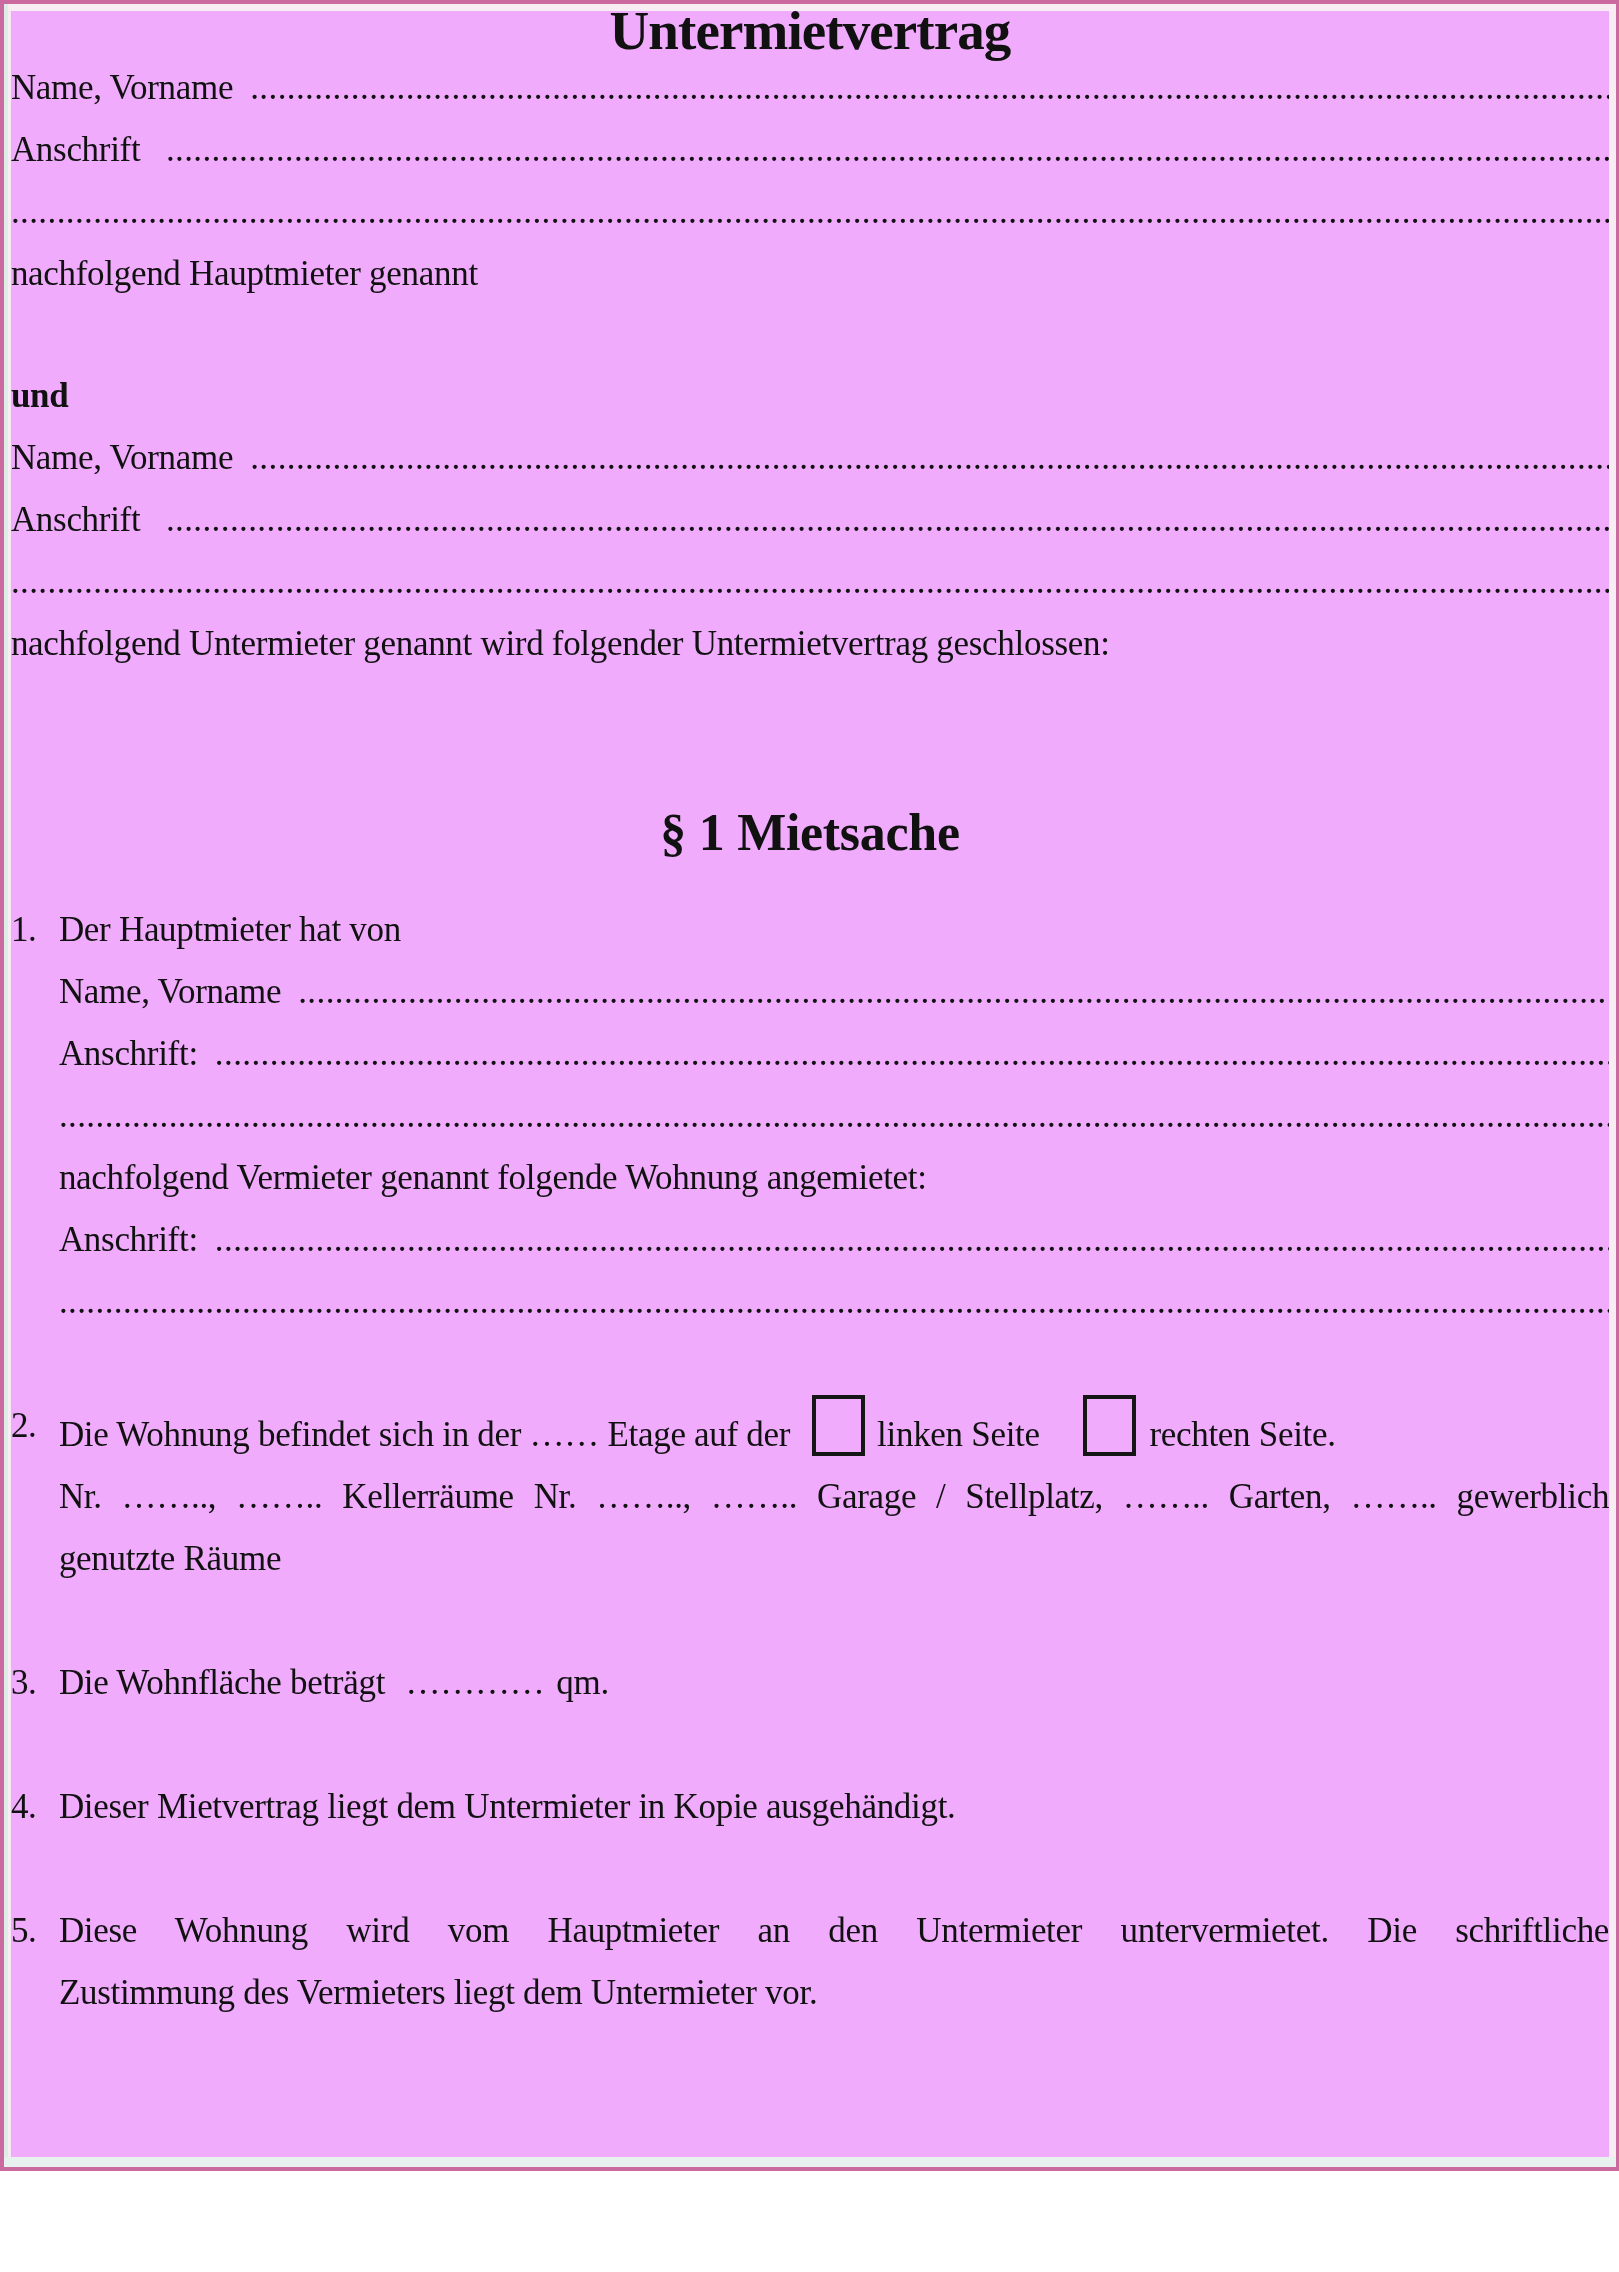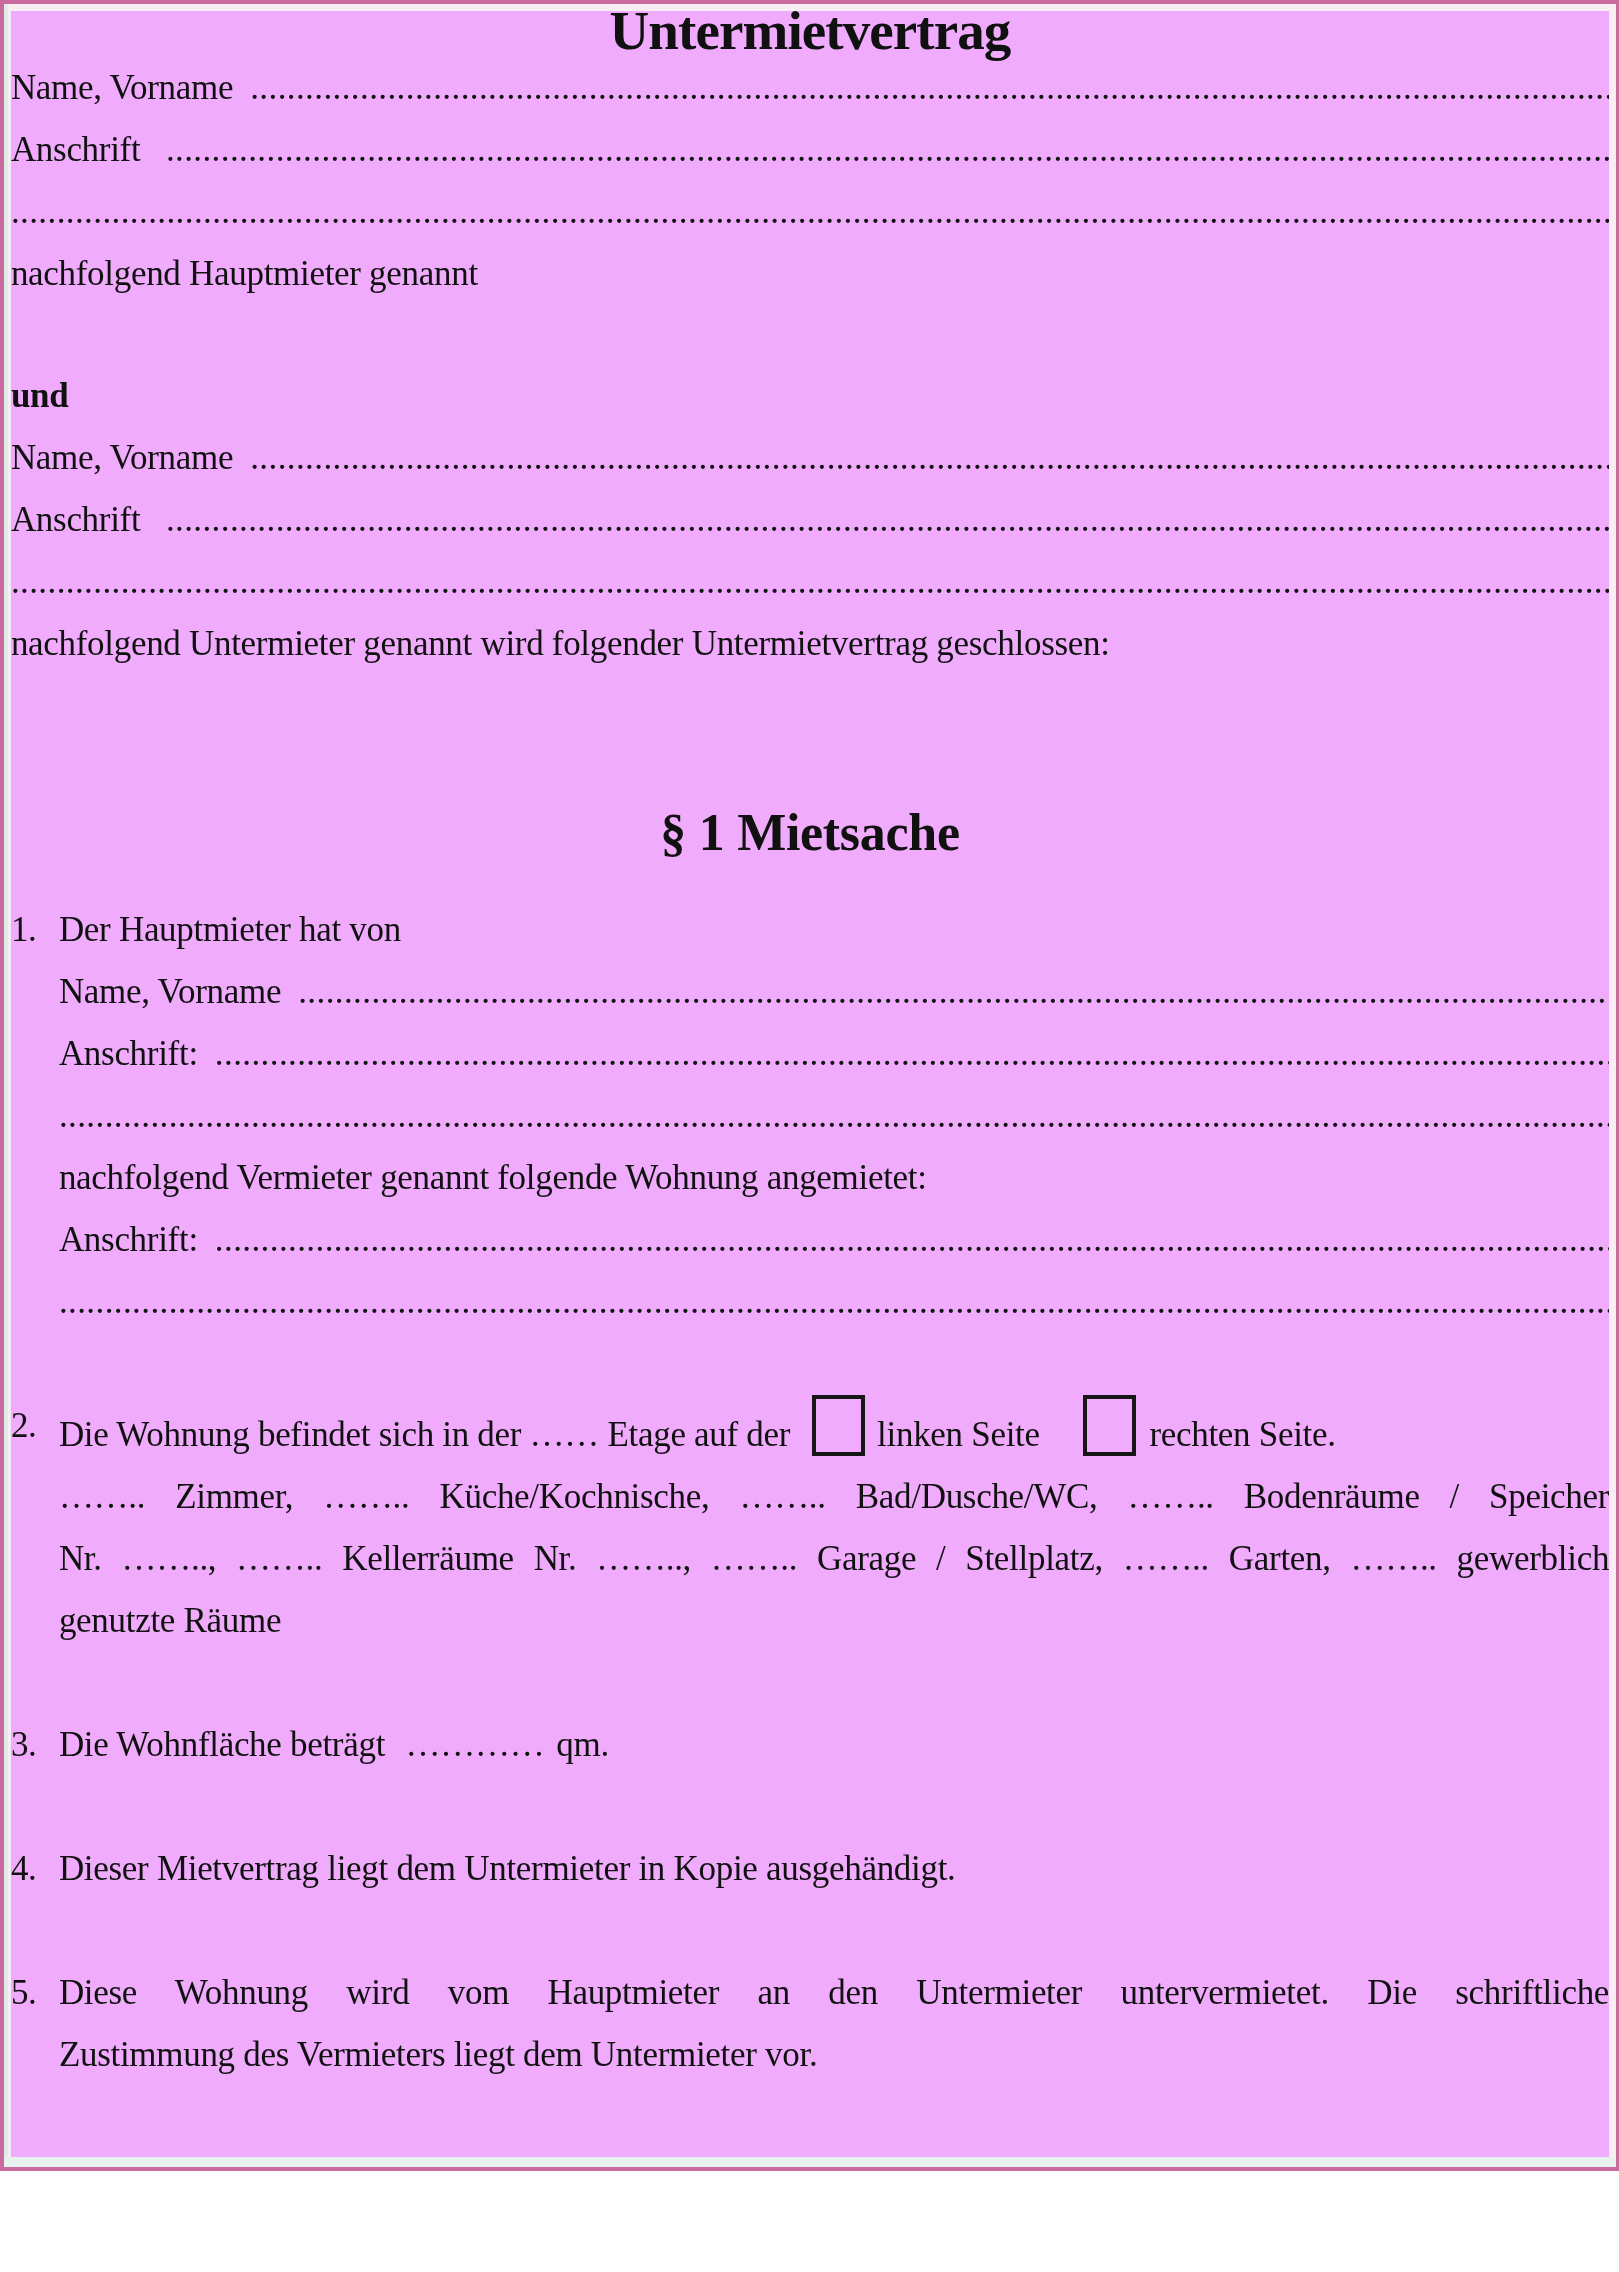--- a/index.html
+++ b/index.html
@@ -98,21 +98,20 @@
         <div class="leader-line">..........................................................................................................................................................................................................................................................</div>
       </div>
     </div>
 
     <div class="item">
       <div class="num">2.</div>
       <div class="ibody">
         <div class="line">
           <span>Die Wohnung befindet sich in der …… Etage auf der</span><span class="checkbox cb1"></span><span>linken Seite</span><span class="checkbox cb2"></span><span>rechten Seite.</span>
         </div>
-        <div class="just">…….. Zimmer, …….. Küche/Kochnische, …….. Bad/Dusche/WC, …….. Bodenräume / Speicher</div>
         <div class="just">Nr. …….., …….. Kellerräume Nr. …….., …….. Garage / Stellplatz, …….. Garten, …….. gewerblich</div>
         <div class="line">genutzte Räume</div>
       </div>
     </div>
 
     <div class="item">
       <div class="num">3.</div>
       <div class="ibody">
         <div class="line">
           <span>Die Wohnfläche beträgt </span><span class="dots-inline">…………</span><span>qm.</span>

